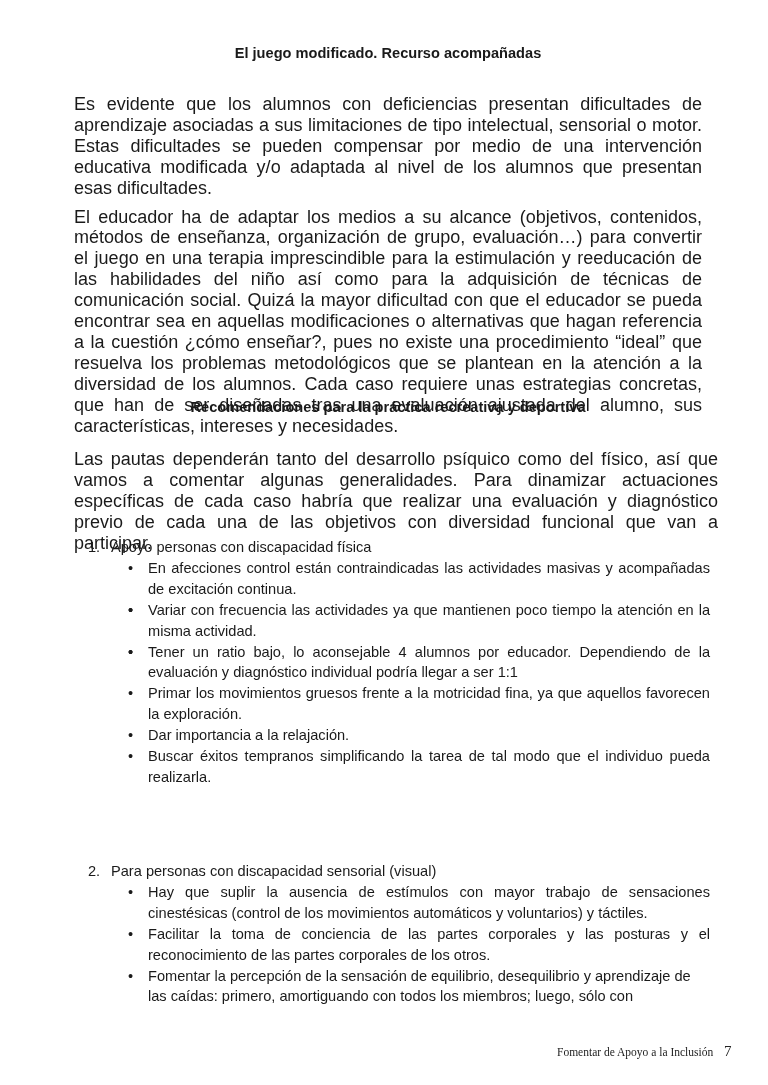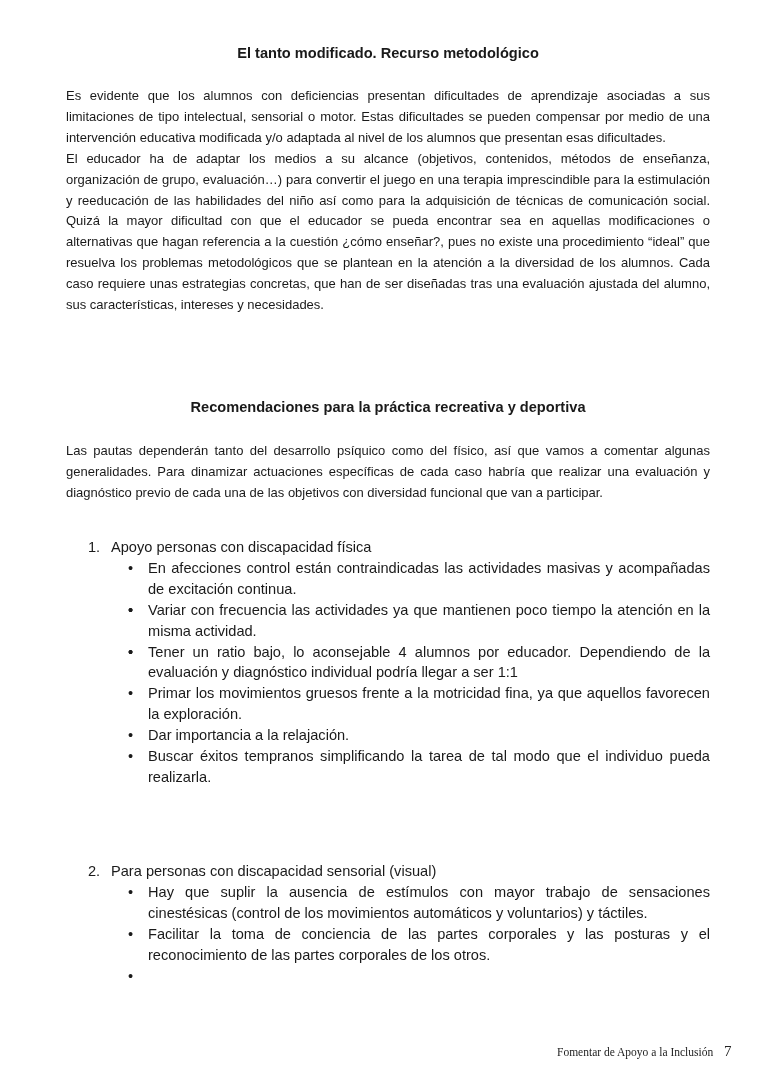--- a/index.html
+++ b/index.html
@@ -24,24 +24,24 @@
     .heading {
       font-weight: bold;
       font-size: 14.6px;
       text-align: center;
       margin: 0;
       line-height: 20px;
     }
     .h1 { position: absolute; top: 43px; left: 0; width: 644px; }
     .h2 { position: absolute; top: 397px; left: 0; width: 644px; }
     .para {
-      font-size: 13px;
+      font-size: 18px;
       line-height: 20.9px;
       text-align: justify;
-      margin: 0;
+      margin: 8px;
     }
     .p1 { position: absolute; top: 86px; left: 0; width: 644px; }
     .p2 { position: absolute; top: 441px; left: 0; width: 644px; }
     .list-block {
       position: absolute;
       left: 0;
       width: 644px;
     }
     .l1 { top: 537px; }
     .l2 { top: 861px; }
@@ -87,21 +87,21 @@
       font-family: "Liberation Serif", serif;
       font-size: 15px;
       margin-left: 8px;
     }
   </style>
 </head>
 <body>
 
 <div class="page">
 
-  <h2 class="heading h1">El tanto modificado. Recurso metodológico</h2>
+  <h2 class="heading h1">El juego modificado. Recurso acompañadas</h2>
 
   <div class="p1">
     <p class="para">Es evidente que los alumnos con deficiencias presentan dificultades de aprendizaje asociadas a sus limitaciones de tipo intelectual, sensorial o motor. Estas dificultades se pueden compensar por medio de una intervención educativa modificada y/o adaptada al nivel de los alumnos que presentan esas dificultades.</p>
     <p class="para">El educador ha de adaptar los medios a su alcance (objetivos, contenidos, métodos de enseñanza, organización de grupo, evaluación…) para convertir el juego en una terapia imprescindible para la estimulación y reeducación de las habilidades del niño así como para la adquisición de técnicas de comunicación social. Quizá la mayor dificultad con que el educador se pueda encontrar sea en aquellas modificaciones o alternativas que hagan referencia a la cuestión ¿cómo enseñar?, pues no existe una procedimiento “ideal” que resuelva los problemas metodológicos que se plantean en la atención a la diversidad de los alumnos. Cada caso requiere unas estrategias concretas, que han de ser diseñadas tras una evaluación ajustada del alumno, sus características, intereses y necesidades.</p>
   </div>
 
   <h2 class="heading h2">Recomendaciones para la práctica recreativa y deportiva</h2>
 
   <p class="para p2">Las pautas dependerán tanto del desarrollo psíquico como del físico, así que vamos a comentar algunas generalidades. Para dinamizar actuaciones específicas de cada caso habría que realizar una evaluación y diagnóstico previo de cada una de las objetivos con diversidad funcional que van a participar.</p>
 
@@ -123,21 +123,21 @@
   </div>
 
   <div class="list-block l2">
     <p class="list-title">
       <span class="list-num">2.</span>
       <span>Para personas con discapacidad sensorial (visual)</span>
     </p>
     <ul class="bullets">
       <li><span class="bullet-dot">•</span><span>Hay que suplir la ausencia de estímulos con mayor trabajo de sensaciones cinestésicas (control de los movimientos automáticos y voluntarios) y táctiles.</span></li>
       <li><span class="bullet-dot">•</span><span>Facilitar la toma de conciencia de las partes corporales y las posturas y el reconocimiento de las partes corporales de los otros.</span></li>
-      <li style="text-align:left;"><span class="bullet-dot">•</span></li>
+      <li style="text-align:left;"><span class="bullet-dot">•</span><span>Fomentar la percepción de la sensación de equilibrio, desequilibrio y aprendizaje de las caídas: primero, amortiguando con todos los miembros; luego, sólo con</span></li>
     </ul>
   </div>
 
 </div>
 
 <div class="footer">
   <span>Fomentar de Apoyo a la Inclusión</span>
   <span class="footer-page">7</span>
 </div>
 

